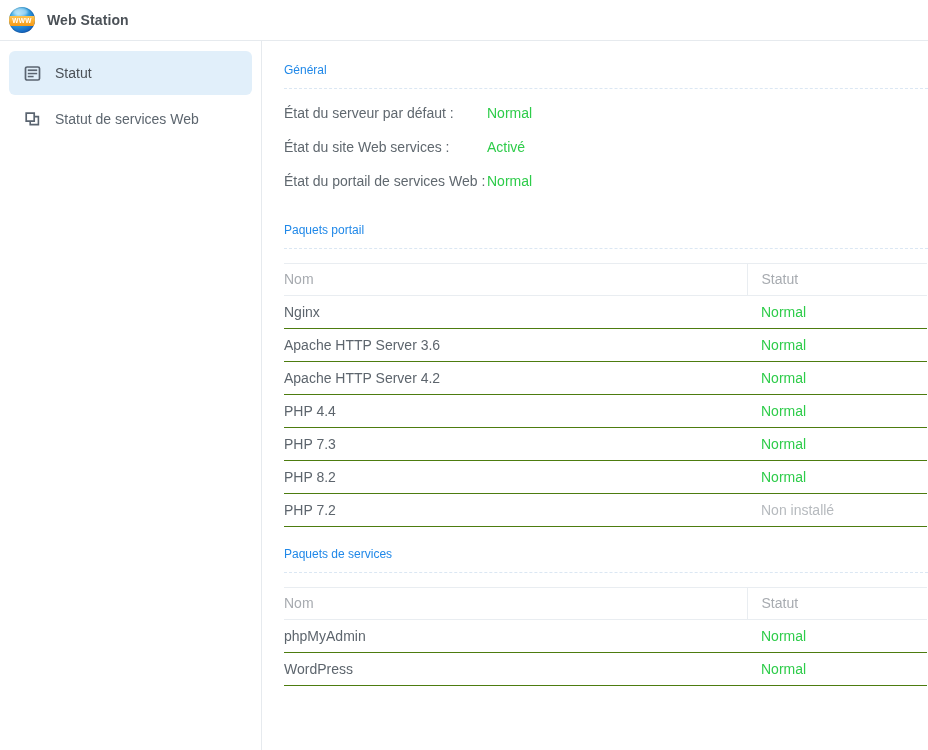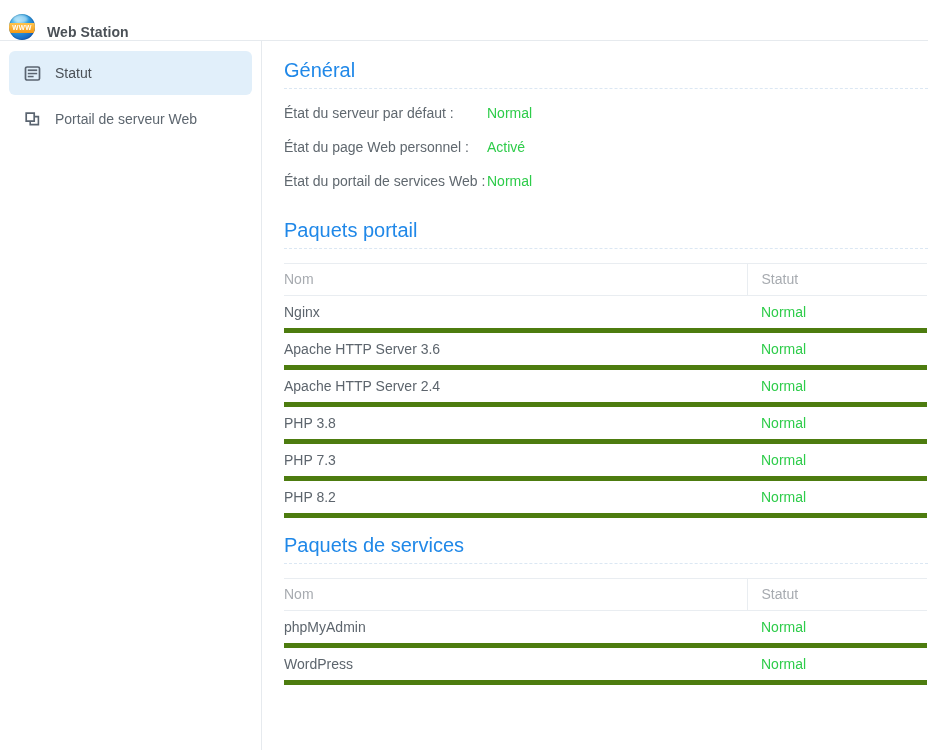--- a/index.html
+++ b/index.html
@@ -15,21 +15,21 @@
     background: #ffffff;
     color: #55595e;
     font-size: 14px;
     -webkit-font-smoothing: antialiased;
   }
 
   
   .titlebar {
     height: 41px;
     display: flex;
-    align-items: flex-end;
+    align-items: center;
     padding-left: 9px;
     border-bottom: 1px solid #e6eaee;
     background: #ffffff;
   }
 
   .app-icon {
     width: 26px;
     height: 26px;
     border-radius: 50%;
     position: relative;
@@ -117,21 +117,21 @@
 
   
   .content {
     flex: 1;
     padding: 18px 0 0 22px;
     overflow: hidden;
   }
 
   .section-title {
     color: #2088e8;
-    font-size: 20px;
+    font-size: 12px;
     line-height: 22px;
     padding-bottom: 7px;
   }
 
   .divider-dashed {
     border-top: 1px dashed #dbe7f3;
     margin-bottom: 14px;
   }
 
   
@@ -173,21 +173,21 @@
   }
   table.pkg th.col-name { width: 463px; margin-top: 12px; }
   table.pkg th.col-status {
     width: 180px;
     padding-left: 14px;
     border-left: 1px solid #e9edf1;
   }
   table.pkg td {
     font-size: 14px;
     padding: 8px 0 8px 0;
-    border-bottom: 5px solid #4d7c0f;
+    border-bottom: 1px solid #4d7c0f;
     color: #5d656d;
   }
   table.pkg td.status { padding-left: 14px; }
   table.pkg td.status.ok { color: #2ecc4a; }
   table.pkg td.status.off { color: #b6babe; }
 
   .table-block { margin-bottom: 16px; }
 </style>
 </head>
 <body>
@@ -216,40 +216,40 @@
       <span class="nav-label">Statut</span>
     </div>
 
     <div class="nav-item">
       <span class="nav-icon">
         <svg width="19" height="19" viewBox="0 0 19 19">
           <path d="M7.2 6.6 H15.4 V14.6 H7.2 Z" fill="none" stroke="#5a6470" stroke-width="1.6"></path>
           <path d="M3.2 3.2 H11.2 V11.2 H3.2 Z" fill="#ffffff" stroke="#5a6470" stroke-width="1.7"></path>
         </svg>
       </span>
-      <span class="nav-label">Portail de serveur Web</span>
+      <span class="nav-label">Statut de services Web</span>
     </div>
 
 
 
   </div>
 
   <div class="content">
 
     <div>
       <div class="section-title">Général</div>
       <div class="divider-dashed"></div>
 
       <div class="kv-row">
         <div class="kv-label">État du serveur par défaut :</div>
         <div class="kv-value ok">Normal</div>
       </div>
 
       <div class="kv-row">
-        <div class="kv-label">État du page Web personnel :</div>
+        <div class="kv-label">État du site Web services :</div>
         <div class="kv-value ok">Activé</div>
       </div>
 
       <div class="kv-row">
         <div class="kv-label">État du portail de services Web :</div>
         <div class="kv-value ok">Normal</div>
       </div>
     </div>
 
     <div class="gap-after-general"></div>
@@ -268,34 +268,38 @@
         <tbody>
           <tr>
             <td>Nginx</td>
             <td class="status ok">Normal</td>
           </tr>
           <tr>
             <td>Apache HTTP Server 3.6</td>
             <td class="status ok">Normal</td>
           </tr>
           <tr>
-            <td>Apache HTTP Server 2.4</td>
-            <td class="status ok">Normal</td>
-          </tr>
-          <tr>
-            <td>PHP 3.8</td>
+            <td>Apache HTTP Server 4.2</td>
+            <td class="status ok">Normal</td>
+          </tr>
+          <tr>
+            <td>PHP 4.4</td>
             <td class="status ok">Normal</td>
           </tr>
           <tr>
             <td>PHP 7.3</td>
             <td class="status ok">Normal</td>
           </tr>
           <tr>
             <td>PHP 8.2</td>
             <td class="status ok">Normal</td>
+          </tr>
+          <tr>
+            <td>PHP 7.2</td>
+            <td class="status off">Non installé</td>
           </tr>
         </tbody>
       </table>
     </div>
 
     <div class="table-block">
       <div class="section-title">Paquets de services</div>
       <div class="divider-dashed"></div>
 
       <table class="pkg">

